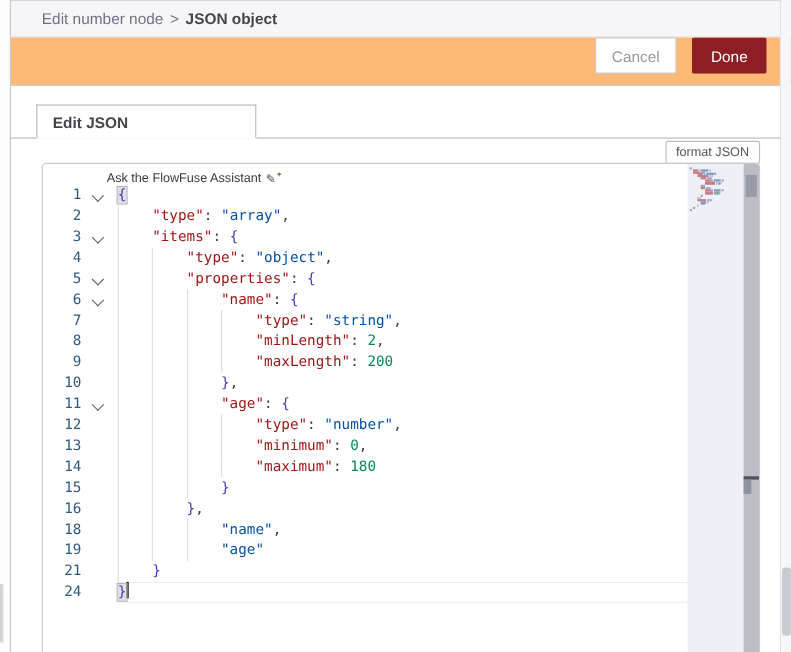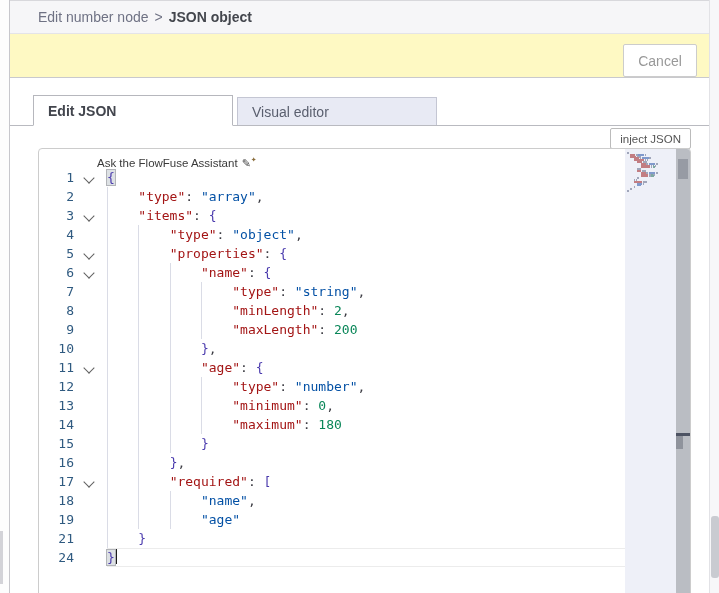--- a/index.html
+++ b/index.html
@@ -16,22 +16,22 @@
           border-left:1px solid #c7c7cc; }
 
   
   .crumb-bar { height:34px; background:#f6f6f8; border-top:1px solid #d8d8dc;
                border-bottom:1px solid #e4e4e8; display:flex; align-items:center; padding-left:28px;
                font-size:14px; color:#6f7284; }
   .crumb-bar .sep { margin:0 6px; color:#6f7284; }
   .crumb-bar .page { font-weight:bold; color:#43464d; }
 
   
-  .button-bar { height:44px; background:#fef9c3; border-bottom:1px solid #c9c9cd;
-                display:flex; align-items:flex-end; justify-content:flex-end; padding-right:22px; gap:14px; }
+  .button-bar { height:44px; background:#fdba74; border-bottom:1px solid #c9c9cd;
+                display:flex; align-items:flex-start; justify-content:flex-end; padding-right:22px; gap:14px; }
   .btn { height:33px; font-size:14px; border-radius:2px; cursor:pointer;
          font-family:"Liberation Sans", sans-serif; }
   .btn-cancel { width:74px; background:#fff; border:1px solid #ccc; color:#999; }
   .btn-done   { width:68px; border:1px solid transparent; color:#fff; }
 
   
   .tabs-row { position:relative; margin-top:17px; height:31px; padding-left:23px; display:flex; }
   .tabs-row::after { content:""; position:absolute; left:0; right:0; bottom:0; height:1px; background:#b9bac0; }
   .tab { width:200px; font-size:14px; display:flex; align-items:center; padding-left:14px; cursor:pointer; }
   .tab-active { position:relative; z-index:2; height:31px; background:#fff;
@@ -102,32 +102,30 @@
   <div id="tray">
 
     <div class="crumb-bar">
       <span>Edit number node</span>
       <span class="sep">&gt;</span>
       <span class="page">JSON object</span>
     </div>
 
     <div class="button-bar">
       <button class="btn btn-cancel">Cancel</button>
+      <button class="btn btn-done" id="done-btn" style="background: rgb(143, 29, 36);">Done</button>
     </div>
 
     <div class="tabs-row">
       <div class="tab tab-active">
         <span>Edit JSON</span>
       </div>
-      <div class="tab tab-inactive">
-        <span>Visual editor</span>
-      </div>
-    </div>
-
-    <button class="format-btn">inject JSON</button>
+    </div>
+
+    <button class="format-btn">format JSON</button>
 
     <div id="editor">
       <div id="code-pane">
         <div class="hint-row">
           <span>Ask the FlowFuse Assistant</span><span class="glyph">✎</span><span class="spark">✦</span>
         </div>
         <div id="lines">
             <div class="code-line"><div class="gutter"><span class="lnum">1</span><span class="fold has-chevron"></span></div><div class="code-cell"><span><span class="tk-bm">{</span></span></div></div>
             <div class="code-line"><div class="gutter"><span class="lnum">2</span><span class="fold"></span></div><div class="code-cell"><span class="guide" style="left: 0ch;"></span><span>    <span class="tk-k">"type"</span><span class="tk-p">: </span><span class="tk-s">"array"</span><span class="tk-p">,</span></span></div></div>
             <div class="code-line"><div class="gutter"><span class="lnum">3</span><span class="fold has-chevron"></span></div><div class="code-cell"><span class="guide" style="left: 0ch;"></span><span>    <span class="tk-k">"items"</span><span class="tk-p">: </span><span class="tk-b">{</span></span></div></div>
@@ -137,21 +135,20 @@
             <div class="code-line"><div class="gutter"><span class="lnum">7</span><span class="fold"></span></div><div class="code-cell"><span class="guide" style="left: 0ch;"></span><span class="guide" style="left: 4ch;"></span><span class="guide" style="left: 8ch;"></span><span class="guide" style="left: 12ch;"></span><span>                <span class="tk-k">"type"</span><span class="tk-p">: </span><span class="tk-s">"string"</span><span class="tk-p">,</span></span></div></div>
             <div class="code-line"><div class="gutter"><span class="lnum">8</span><span class="fold"></span></div><div class="code-cell"><span class="guide" style="left: 0ch;"></span><span class="guide" style="left: 4ch;"></span><span class="guide" style="left: 8ch;"></span><span class="guide" style="left: 12ch;"></span><span>                <span class="tk-k">"minLength"</span><span class="tk-p">: </span><span class="tk-n">2</span><span class="tk-p">,</span></span></div></div>
             <div class="code-line"><div class="gutter"><span class="lnum">9</span><span class="fold"></span></div><div class="code-cell"><span class="guide" style="left: 0ch;"></span><span class="guide" style="left: 4ch;"></span><span class="guide" style="left: 8ch;"></span><span class="guide" style="left: 12ch;"></span><span>                <span class="tk-k">"maxLength"</span><span class="tk-p">: </span><span class="tk-n">200</span></span></div></div>
             <div class="code-line"><div class="gutter"><span class="lnum">10</span><span class="fold"></span></div><div class="code-cell"><span class="guide" style="left: 0ch;"></span><span class="guide" style="left: 4ch;"></span><span class="guide" style="left: 8ch;"></span><span>            <span class="tk-b">}</span><span class="tk-p">,</span></span></div></div>
             <div class="code-line"><div class="gutter"><span class="lnum">11</span><span class="fold has-chevron"></span></div><div class="code-cell"><span class="guide" style="left: 0ch;"></span><span class="guide" style="left: 4ch;"></span><span class="guide" style="left: 8ch;"></span><span>            <span class="tk-k">"age"</span><span class="tk-p">: </span><span class="tk-b">{</span></span></div></div>
             <div class="code-line"><div class="gutter"><span class="lnum">12</span><span class="fold"></span></div><div class="code-cell"><span class="guide" style="left: 0ch;"></span><span class="guide" style="left: 4ch;"></span><span class="guide" style="left: 8ch;"></span><span class="guide" style="left: 12ch;"></span><span>                <span class="tk-k">"type"</span><span class="tk-p">: </span><span class="tk-s">"number"</span><span class="tk-p">,</span></span></div></div>
             <div class="code-line"><div class="gutter"><span class="lnum">13</span><span class="fold"></span></div><div class="code-cell"><span class="guide" style="left: 0ch;"></span><span class="guide" style="left: 4ch;"></span><span class="guide" style="left: 8ch;"></span><span class="guide" style="left: 12ch;"></span><span>                <span class="tk-k">"minimum"</span><span class="tk-p">: </span><span class="tk-n">0</span><span class="tk-p">,</span></span></div></div>
             <div class="code-line"><div class="gutter"><span class="lnum">14</span><span class="fold"></span></div><div class="code-cell"><span class="guide" style="left: 0ch;"></span><span class="guide" style="left: 4ch;"></span><span class="guide" style="left: 8ch;"></span><span class="guide" style="left: 12ch;"></span><span>                <span class="tk-k">"maximum"</span><span class="tk-p">: </span><span class="tk-n">180</span></span></div></div>
             <div class="code-line"><div class="gutter"><span class="lnum">15</span><span class="fold"></span></div><div class="code-cell"><span class="guide" style="left: 0ch;"></span><span class="guide" style="left: 4ch;"></span><span class="guide" style="left: 8ch;"></span><span>            <span class="tk-b">}</span></span></div></div>
             <div class="code-line"><div class="gutter"><span class="lnum">16</span><span class="fold"></span></div><div class="code-cell"><span class="guide" style="left: 0ch;"></span><span class="guide" style="left: 4ch;"></span><span>        <span class="tk-b">}</span><span class="tk-p">,</span></span></div></div>
-            <div class="code-line"><div class="gutter"><span class="lnum">17</span><span class="fold has-chevron"></span></div><div class="code-cell"><span class="guide" style="left: 0ch;"></span><span class="guide" style="left: 4ch;"></span><span>        <span class="tk-k">"required"</span><span class="tk-p">: </span><span class="tk-b">[</span></span></div></div>
             <div class="code-line"><div class="gutter"><span class="lnum">18</span><span class="fold"></span></div><div class="code-cell"><span class="guide" style="left: 0ch;"></span><span class="guide" style="left: 4ch;"></span><span class="guide" style="left: 8ch;"></span><span>            <span class="tk-s">"name"</span><span class="tk-p">,</span></span></div></div>
             <div class="code-line"><div class="gutter"><span class="lnum">19</span><span class="fold"></span></div><div class="code-cell"><span class="guide" style="left: 0ch;"></span><span class="guide" style="left: 4ch;"></span><span class="guide" style="left: 8ch;"></span><span>            <span class="tk-s">"age"</span></span></div></div>
             <div class="code-line"><div class="gutter"><span class="lnum">21</span><span class="fold"></span></div><div class="code-cell"><span class="guide" style="left: 0ch;"></span><span>    <span class="tk-b">}</span></span></div></div>
             <div class="code-line"><div class="gutter"><span class="lnum">24</span><span class="fold"></span></div><div class="code-cell cur-line"><span><span class="tk-bm">}</span></span><span class="cursor"></span></div></div>
           </div>
       </div>
 
       <div id="minimap">
           <div class="mm-seg" style="left: 2px; top: 3px; width: 1.5px; background: rgb(160, 166, 186);"></div>
           <div class="mm-seg" style="left: 5.4px; top: 4.8px; width: 5.1px; background: rgb(194, 125, 130);"></div>

